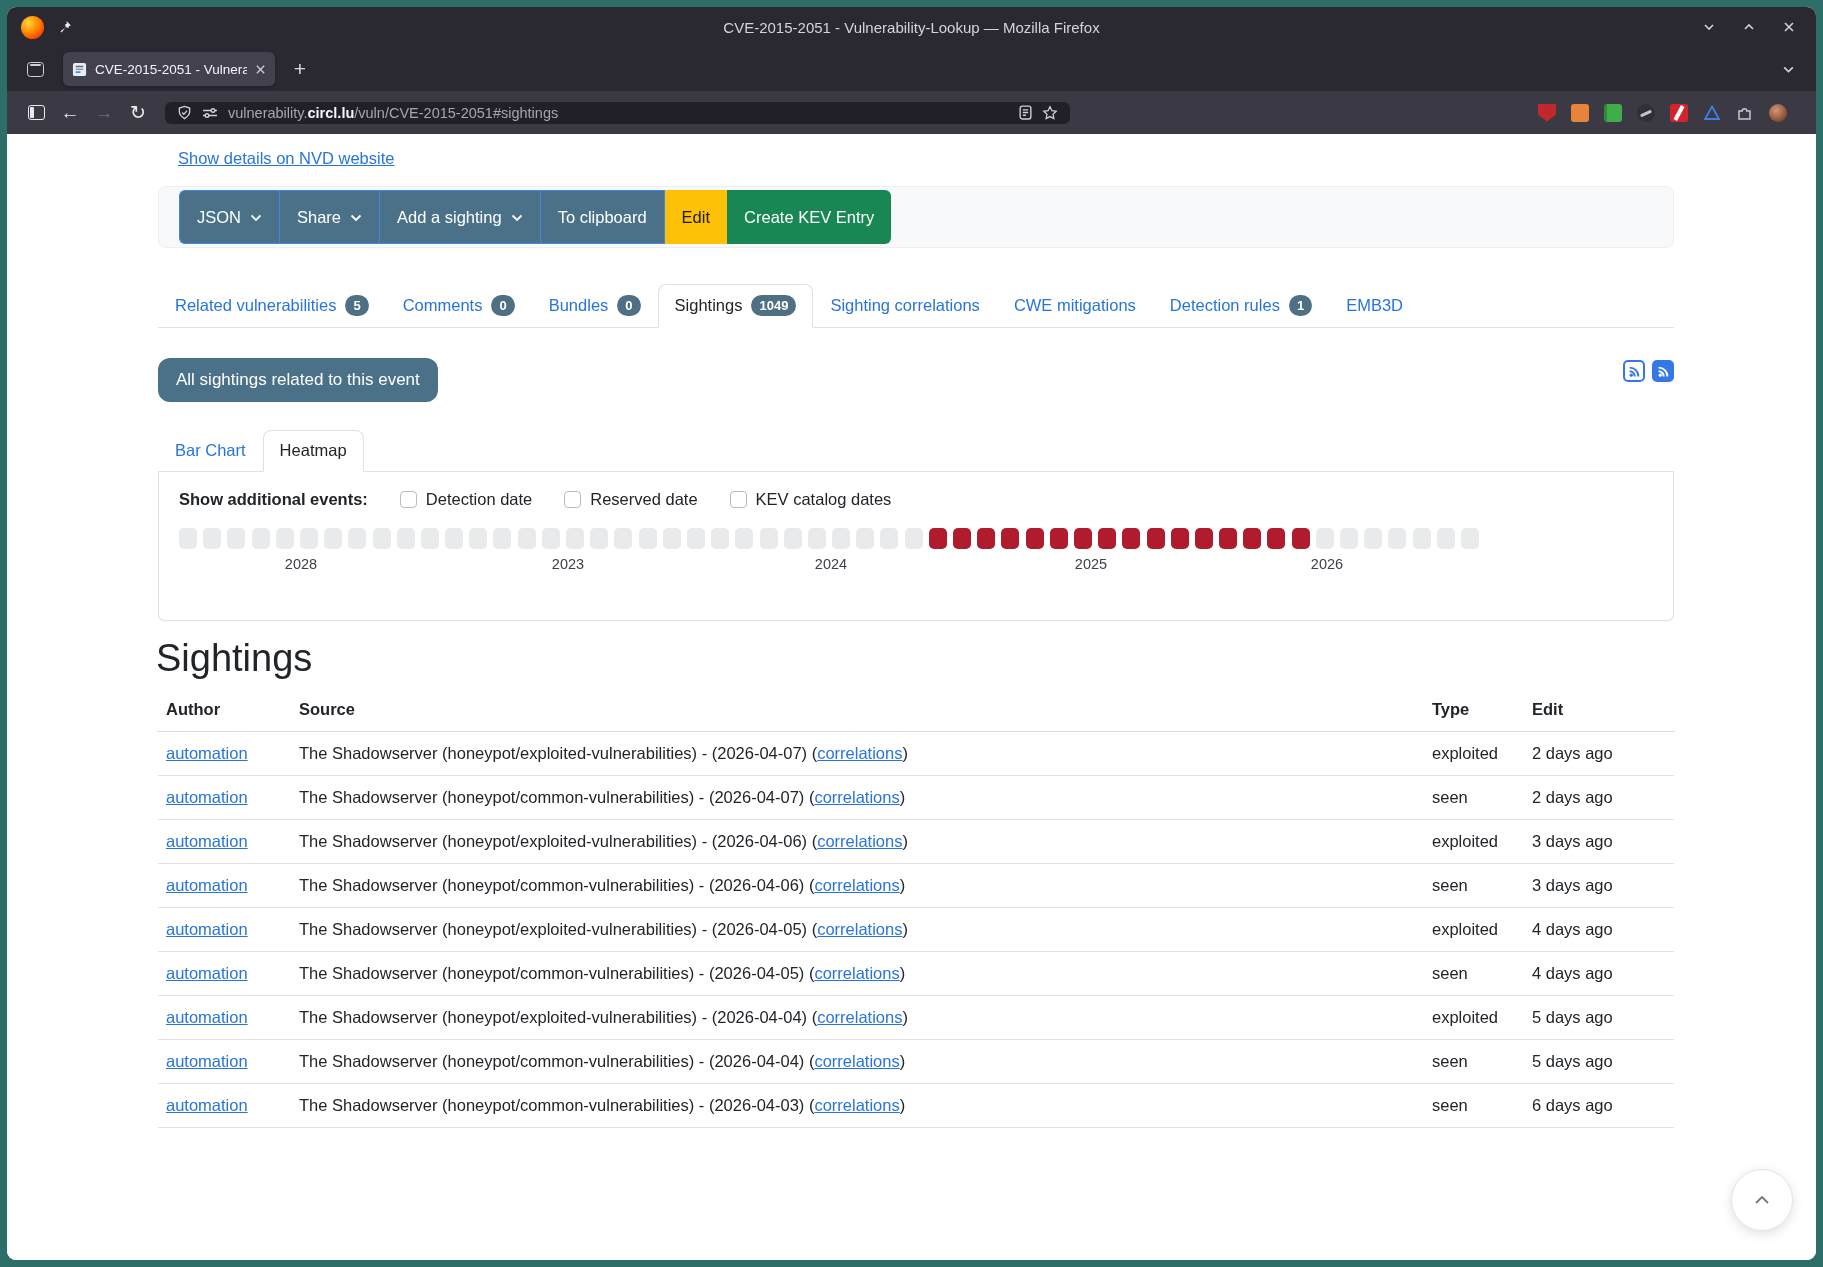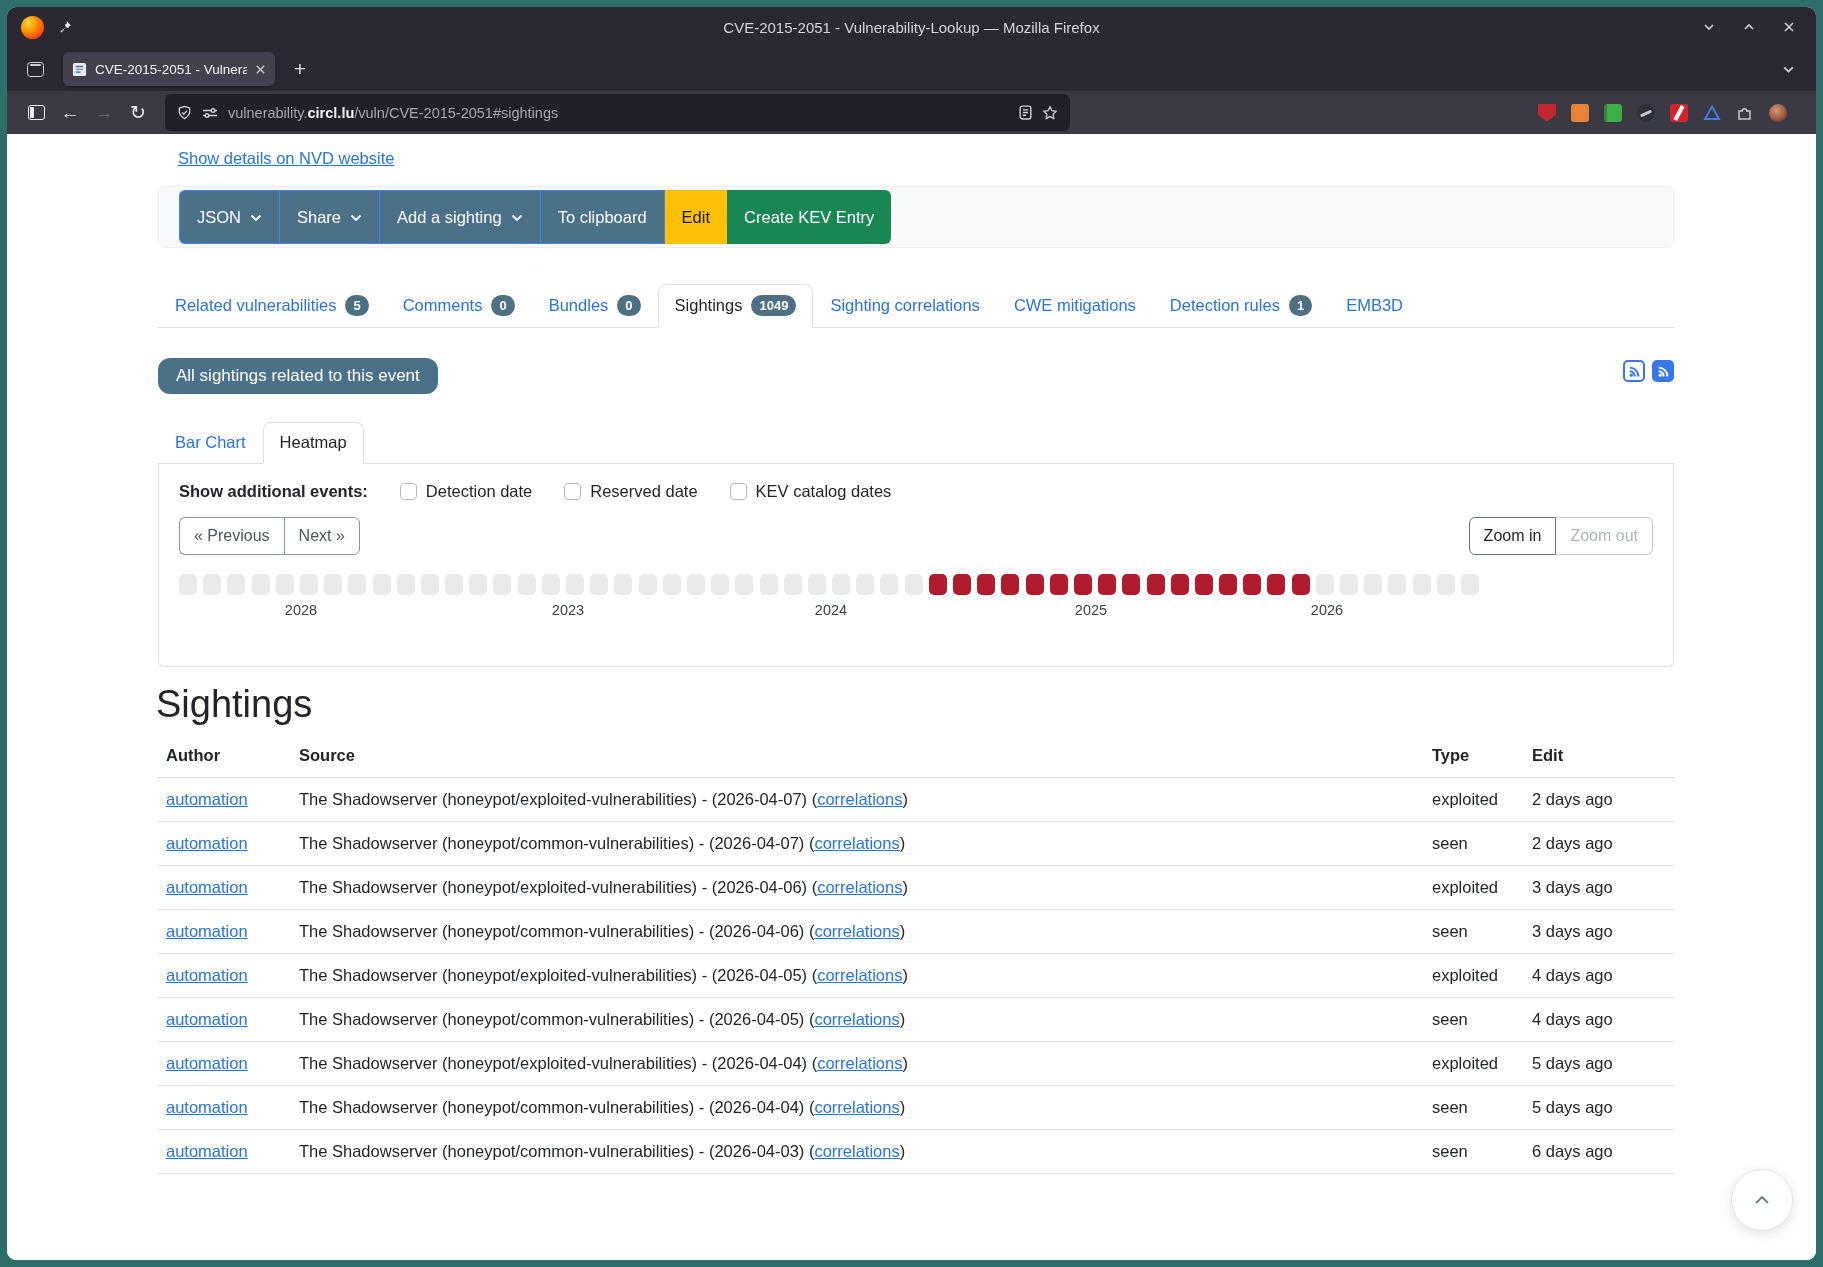--- a/index.html
+++ b/index.html
@@ -38,21 +38,21 @@
   .tab-title { flex:1; white-space:nowrap; overflow:hidden; }
   .tab-close { display:flex; color:#c9c9d2; flex:none; }
   .newtab-btn { width:34px; height:34px; color:#d7d7de; font-size:21px; display:flex; align-items:center; justify-content:center; margin-left:8px; border-radius:6px; }
   .alltabs-btn { margin-left:auto; display:flex; padding-right:10px; color:#cfcfd8; }
   
   .toolbar { flex:none; height:43px; background:#3b3a44; display:flex; align-items:center; padding:0 12px; }
   .tb-btn { width:34px; height:32px; display:flex; align-items:center; justify-content:center; border-radius:4px; color:#eceaf0; font-size:19px; flex:none; }
   .tb-btn.disabled { color:#6e6d79; }
   .sidebar-icon { width:17px; height:15px; border:1.8px solid #eceaf0; border-radius:3px; position:relative; }
   .sidebar-icon::before { content:""; position:absolute; left:1px; top:1px; bottom:1px; width:4.5px; background:#eceaf0; border-radius:1px; }
-  .urlbar { flex:1; max-width:905px; height:37px; background:#211f28; border-radius:6px;
+  .urlbar { flex:1; max-width:905px; height:22px; background:#211f28; border-radius:6px;
     margin:0 18px 0 10px; display:flex; align-items:center; padding:0 12px; gap:10px; }
   .url-icon { display:flex; color:#cfcfd8; flex:none; }
   .url-text { font-size:14.5px; color:#a6a6b0; white-space:nowrap; }
   .url-text b { color:#f3f3f8; font-weight:700; }
   .urlbar .spacer { flex:1; }
   .ext-icons { display:flex; align-items:center; gap:15px; margin-left:auto; padding-right:2px; }
   .ext { width:18px; height:18px; flex:none; }
   .ext-ublock { background:#c3272e; clip-path:polygon(0 0,100% 0,100% 62%,50% 100%,0 62%); }
   .ext-trash { background:#e8833a; border-radius:3px; }
   .ext-green { background:#3fae49; border-radius:3px; border-left:3px solid #2c8b37; }
@@ -79,21 +79,21 @@
   .btn-kev { background:#198754; border-radius:0 6px 6px 0; }
   .caret { display:flex; margin-top:2px; }
   
   .page-tabs { display:flex; margin-top:36px; border-bottom:1px solid #dee2e6; }
   .ptab { padding:10px 16px 11px; color:#2874dd; display:flex; gap:9px; align-items:center; cursor:pointer;
     border:1px solid transparent; border-radius:8px 8px 0 0; margin-bottom:-1px; white-space:nowrap; }
   .ptab.active { color:#212529; background:#fff; border-color:#dee2e6 #dee2e6 #fff #dee2e6; }
   .pbadge { background:#4f7083; color:#fff; font-size:13px; line-height:1; padding:4px 8px; border-radius:11px; font-weight:700; }
   
   .sight-actions { margin-top:30px; display:flex; align-items:flex-start; }
-  .btn-big { background:#4a7188; color:#fff; border:none; border-radius:12px; height:36px; padding:0 18px; font-size:17px; margin-right:13px; cursor:pointer; font-family:inherit; }
+  .btn-big { background:#4a7188; color:#fff; border:none; border-radius:12px; height:44px; padding:0 18px; font-size:17px; margin-right:13px; cursor:pointer; font-family:inherit; }
   .rss-group { margin-left:auto; display:flex; gap:7px; padding-top:2px; }
   .rss { width:22px; height:22px; border-radius:5px; display:flex; align-items:center; justify-content:center; cursor:pointer; }
   .rss.outline { border:2px solid #3478e8; background:#fff; color:#3478e8; }
   .rss.filled { background:#3478e8; color:#fff; }
   
   .chart-tabs { display:flex; margin-top:28px; border-bottom:1px solid #dee2e6; }
   .chart-panel { border:1px solid #dee2e6; border-top:none; border-radius:0 0 6px 6px; padding:18px 20px 46px; }
   .checkbox-row { display:flex; gap:32px; align-items:center; }
   .cr-label { font-weight:700; }
   .check-item { display:flex; gap:9px; align-items:center; cursor:pointer; }
@@ -343,30 +343,20 @@
             </label>
             <label class="check-item">
               <span class="checkbox"></span>
               <span>Reserved date</span>
             </label>
             <label class="check-item">
               <span class="checkbox"></span>
               <span>KEV catalog dates</span>
             </label>
           </div>
-        <div class="controls-row">
-          <div class="pager btn-group">
-            <button class="pg-btn first">« Previous</button>
-            <button class="pg-btn last">Next »</button>
-          </div>
-          <div class="zoomer btn-group">
-            <button class="pg-btn zin">Zoom in</button>
-            <button class="pg-btn zout">Zoom out</button>
-          </div>
-        </div>
         <div class="heatmap">
           <div class="hm-cells">
               <div class="hm-cell" style="background: rgb(233, 234, 236);"></div>
               <div class="hm-cell" style="background: rgb(233, 234, 236);"></div>
               <div class="hm-cell" style="background: rgb(233, 234, 236);"></div>
               <div class="hm-cell" style="background: rgb(233, 234, 236);"></div>
               <div class="hm-cell" style="background: rgb(233, 234, 236);"></div>
               <div class="hm-cell" style="background: rgb(233, 234, 236);"></div>
               <div class="hm-cell" style="background: rgb(233, 234, 236);"></div>
               <div class="hm-cell" style="background: rgb(233, 234, 236);"></div>

